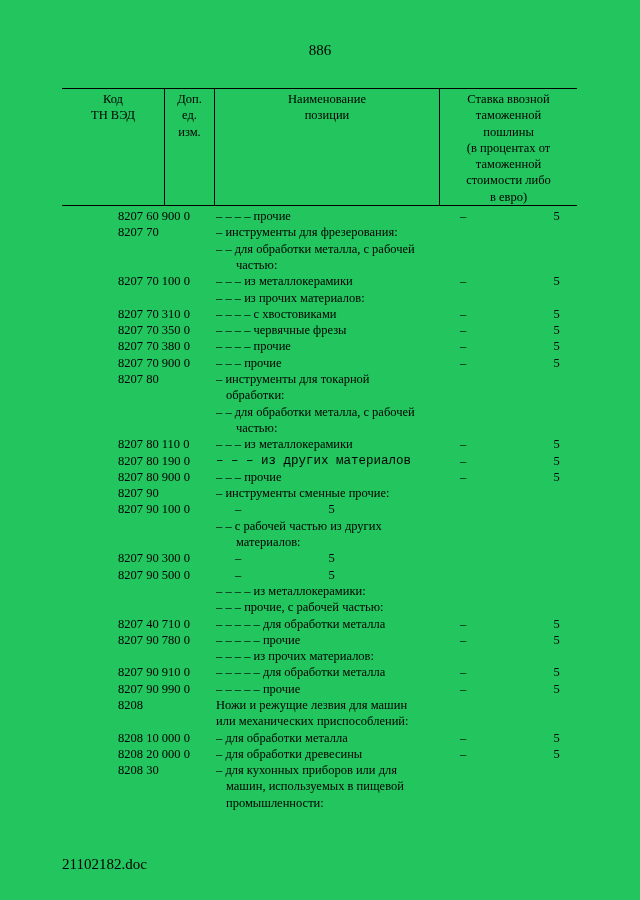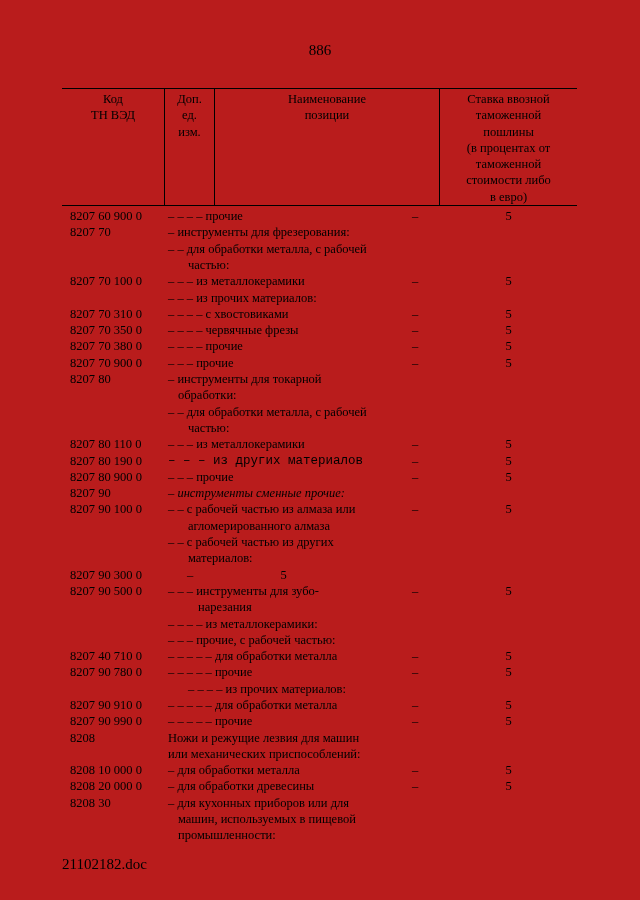--- a/index.html
+++ b/index.html
@@ -1,17 +1,17 @@
 <!DOCTYPE html>
 <html><head>
 <meta charset="utf-8">
 <style>
   html,body{margin:0;padding:0;background:#fff;}
   .page{
-    position:relative;width:640px;height:900px;background:#b91c1c;
+    position:relative;width:640px;height:900px;background:#22c55e;
     font-family:"Liberation Serif","DejaVu Serif",serif;color:#000;
     overflow:hidden;
   }
   .page-number{
     position:absolute;top:42px;left:0;width:640px;text-align:center;
     font-size:15px;
   }
   .tbl{
     position:absolute;left:62px;top:88px;width:515px;
     font-size:12.5px;line-height:16.3px;
@@ -23,21 +23,21 @@
   .hc{
     box-sizing:border-box;padding:2px 2px 0 2px;text-align:center;
     white-space:pre-line;
   }
   .hc-code{width:103px;border-right:1px solid #000;}
   .hc-name{width:225px;border-right:1px solid #000;}
   .hc-unit{width:50px;border-right:1px solid #000;}
   .hc-rate{width:137px;}
   .tbl-body{padding-top:2px;}
   .row{display:flex;align-items:flex-start;}
-  .c-code{width:103px;box-sizing:border-box;padding-left:8px;flex:none;}
+  .c-code{width:103px;box-sizing:border-box;padding-left:8px;flex:none;margin-left:48px;}
   .c-name{width:225px;box-sizing:border-box;padding-left:3px;flex:none;white-space:pre-line;}
   .c-unit{width:50px;flex:none;text-align:center;}
   .c-rate{width:137px;flex:none;text-align:center;}
   .footer{
     position:absolute;left:62px;top:856px;font-size:15px;
   }
 </style>
 </head>
 <body>
 
@@ -159,51 +159,47 @@
 
   <div class="row">
     <div class="c-code">8207 80 900 0</div>
     <div class="c-name" style="padding-left: 33px; text-indent: -30px;">– – – прочие</div>
     <div class="c-unit">–</div>
     <div class="c-rate">5</div>
   </div>
 
   <div class="row">
     <div class="c-code">8207 90</div>
-    <div class="c-name" style="padding-left: 13px; text-indent: -10px; font-style: italic;">– инструменты сменные прочие:</div>
+    <div class="c-name" style="padding-left: 13px; text-indent: -10px;">– инструменты сменные прочие:</div>
     <div class="c-unit"></div>
     <div class="c-rate"></div>
   </div>
 
   <div class="row">
     <div class="c-code">8207 90 100 0</div>
-    <div class="c-name" style="padding-left: 23px; text-indent: -20px;">– – с рабочей частью из алмаза или
-агломерированного алмаза</div>
     <div class="c-unit">–</div>
     <div class="c-rate">5</div>
   </div>
 
   <div class="row">
     <div class="c-code"></div>
     <div class="c-name" style="padding-left: 23px; text-indent: -20px;">– – с рабочей частью из других
 материалов:</div>
     <div class="c-unit"></div>
     <div class="c-rate"></div>
   </div>
 
   <div class="row">
     <div class="c-code">8207 90 300 0</div>
     <div class="c-unit">–</div>
     <div class="c-rate">5</div>
   </div>
 
   <div class="row">
     <div class="c-code">8207 90 500 0</div>
-    <div class="c-name" style="padding-left: 33px; text-indent: -30px;">– – – инструменты для зубо-
-нарезания</div>
     <div class="c-unit">–</div>
     <div class="c-rate">5</div>
   </div>
 
   <div class="row">
     <div class="c-code"></div>
     <div class="c-name" style="padding-left: 43px; text-indent: -40px;">– – – – из металлокерамики:</div>
     <div class="c-unit"></div>
     <div class="c-rate"></div>
   </div>
@@ -224,21 +220,21 @@
 
   <div class="row">
     <div class="c-code">8207 90 780 0</div>
     <div class="c-name" style="padding-left: 53px; text-indent: -50px;">– – – – – прочие</div>
     <div class="c-unit">–</div>
     <div class="c-rate">5</div>
   </div>
 
   <div class="row">
     <div class="c-code"></div>
-    <div class="c-name" style="padding-left: 43px; text-indent: -40px; margin-left: 20px;">– – – – из прочих материалов:</div>
+    <div class="c-name" style="padding-left: 43px; text-indent: -40px;">– – – – из прочих материалов:</div>
     <div class="c-unit"></div>
     <div class="c-rate"></div>
   </div>
 
   <div class="row">
     <div class="c-code">8207 90 910 0</div>
     <div class="c-name" style="padding-left: 53px; text-indent: -50px;">– – – – – для обработки металла</div>
     <div class="c-unit">–</div>
     <div class="c-rate">5</div>
   </div>

